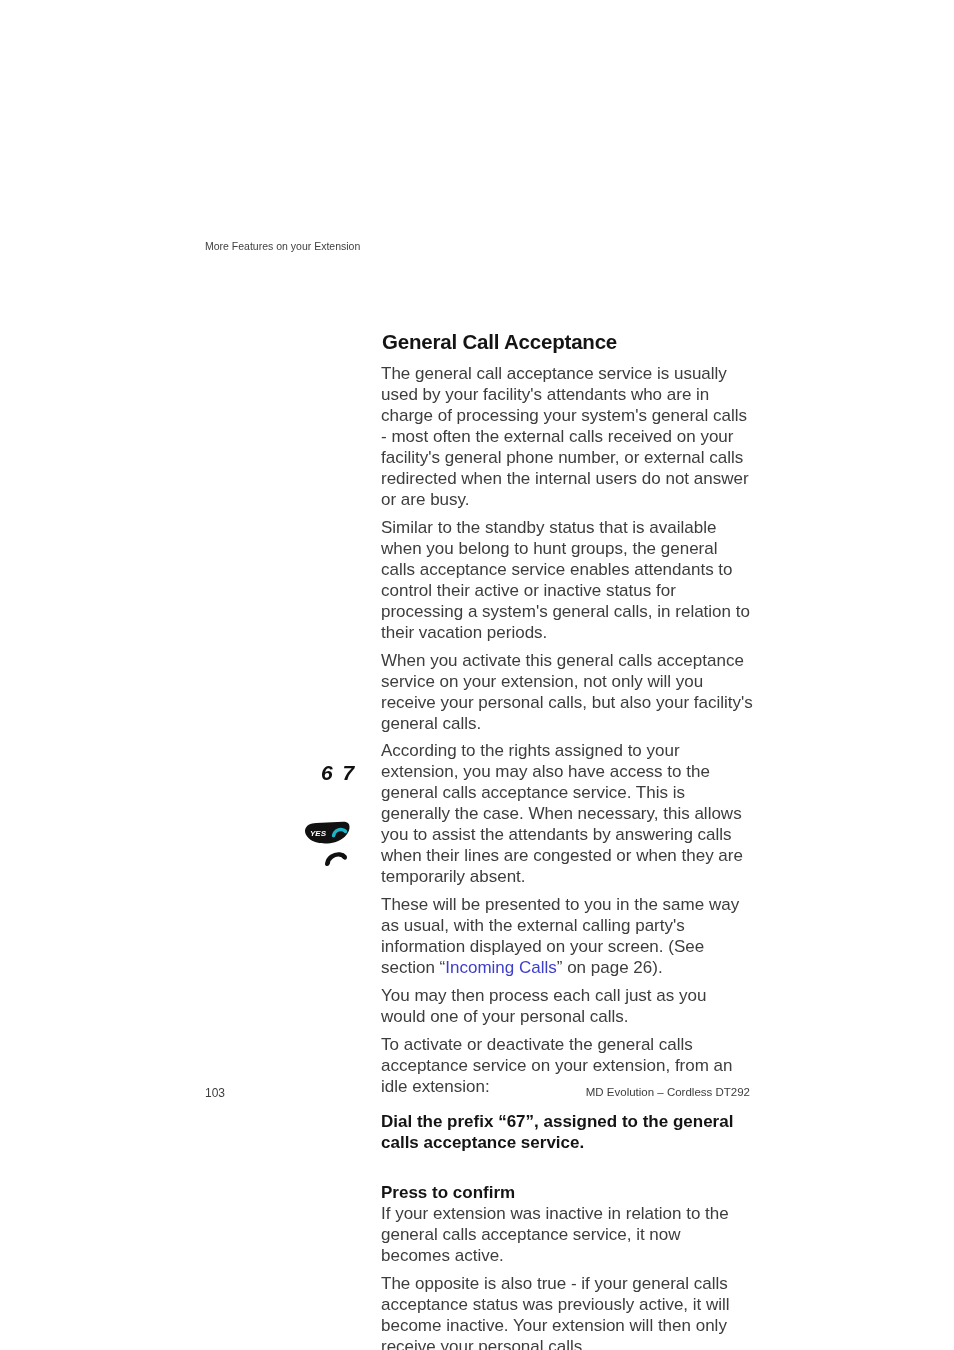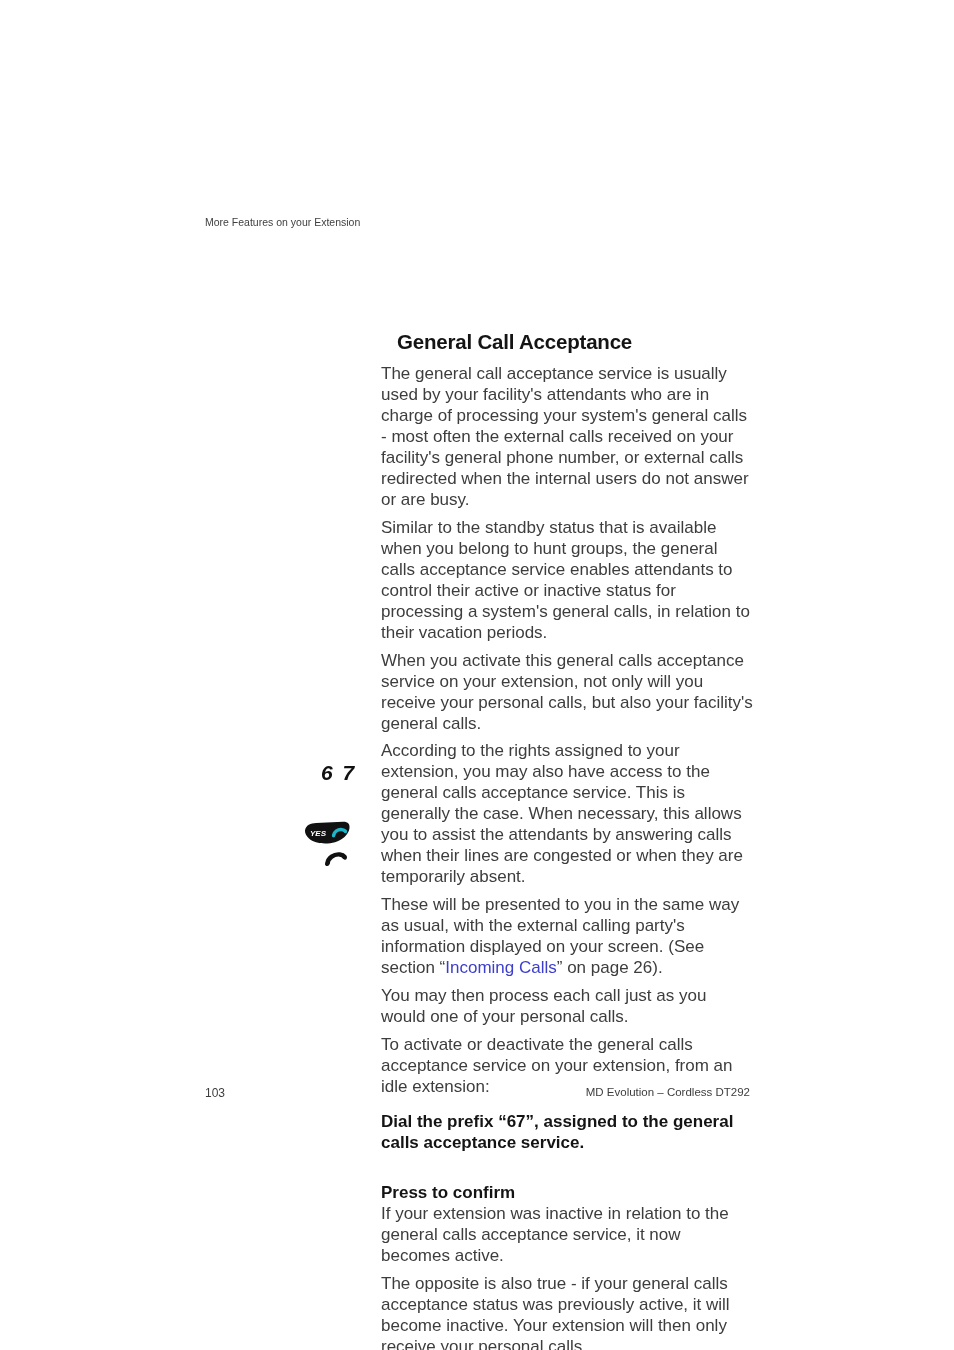--- a/index.html
+++ b/index.html
@@ -5,29 +5,29 @@
   html,body{margin:0;padding:0;background:#ffffff;}
   .page{
     position:relative;
     width:954px;height:1350px;
     background:#ffffff;
     font-family:"Liberation Sans", sans-serif;
     color:#3d3d3d;
     overflow:hidden;
   }
   .running-header{
-    position:absolute;left:205px;top:216px;
+    position:absolute;left:205px;top:240px;
     font-size:10.5px;color:#3f3f3f;letter-spacing:0;
   }
   .column{
     position:absolute;left:381px;top:331px;width:372px;
   }
   h1.section-title{
     font-size:20.5px;line-height:22px;font-weight:bold;color:#141414;
-    margin:0 0 10px 16px;letter-spacing:-0.2px;
+    margin:0 0 10px 1px;letter-spacing:-0.2px;
   }
   .column p{
     font-size:17px;line-height:21px;margin:0 0 6.8px 0;color:#3d3d3d;
   }
   .step-heading{
     font-weight:bold;color:#141414 !important;
   }
   .step1-heading{margin-top:14.5px !important;margin-bottom:0 !important;}
   .press-heading{margin-top:29px !important;margin-bottom:0 !important;}
   .wait-heading{margin-top:14px !important;margin-bottom:0 !important;}

